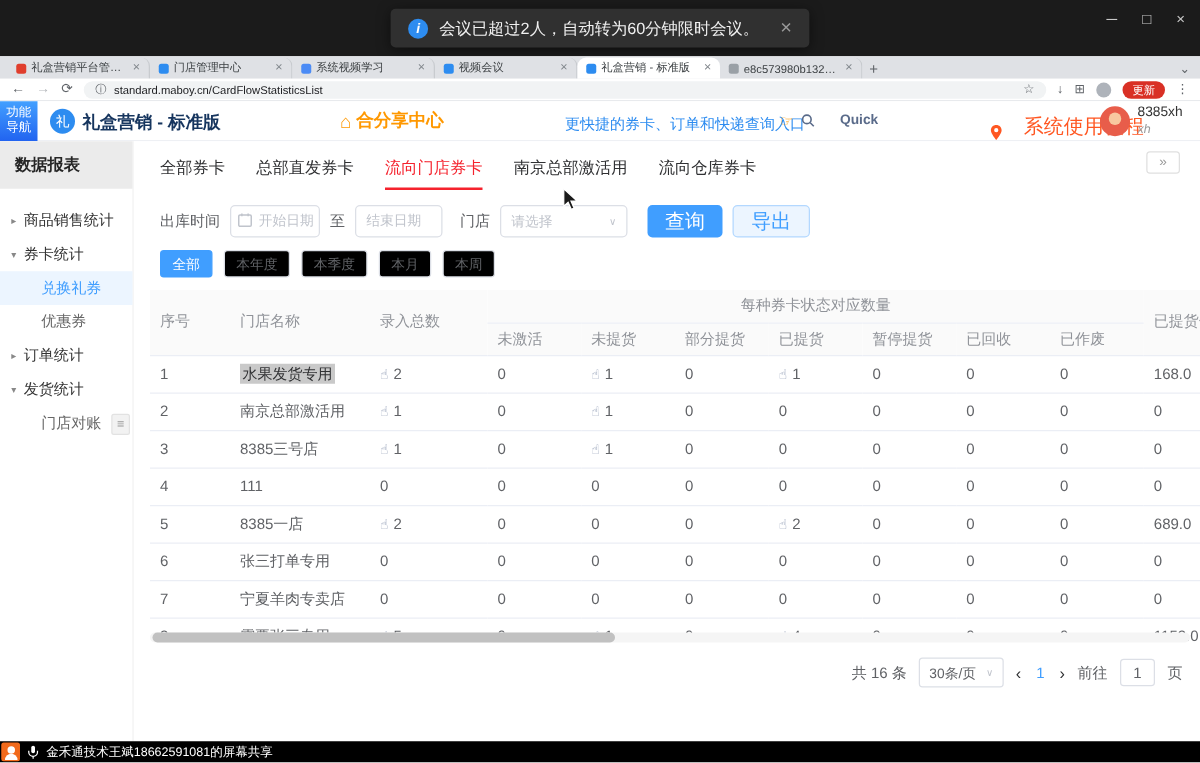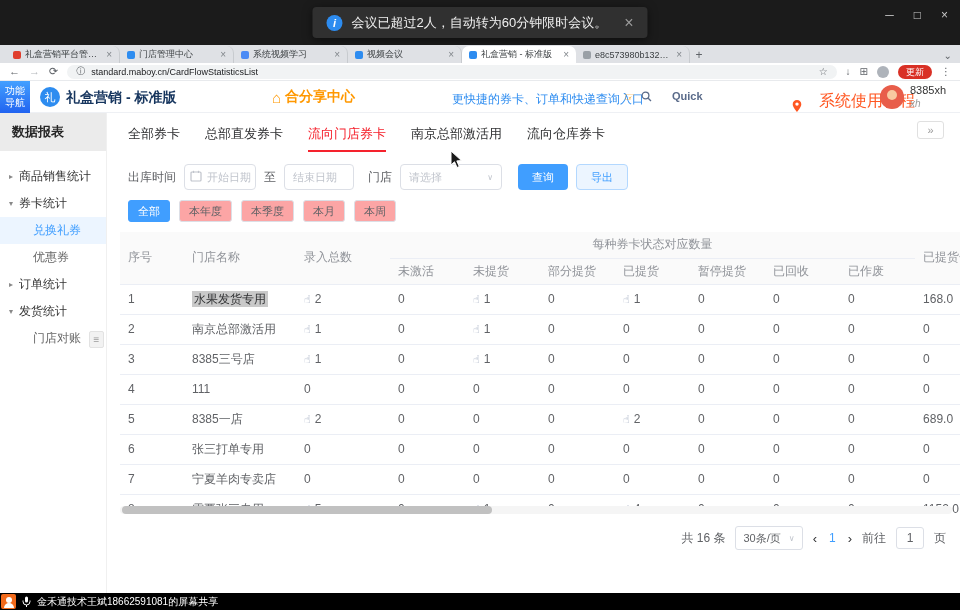--- a/index.html
+++ b/index.html
@@ -85,26 +85,26 @@
   .filters { position:absolute; left:21px; top:50px; height:28px; display:flex; align-items:center; gap:8px; font-size:12px; color:#606266; }
   .flabel { white-space:nowrap; }
   .date-wrap { position:relative; }
   .date-input { width:72px; height:26px; border:1px solid #dcdfe6; border-radius:4px; padding:0 4px 0 22px; font-size:11px;
                 color:#606266; outline:none; font-family:inherit; }
   .date-input::placeholder { color:#c0c4cc; }
   .cal-ico { position:absolute; left:6px; top:6px; }
   .select { width:102px; height:26px; border:1px solid #dcdfe6; border-radius:4px; display:flex; align-items:center;
             justify-content:space-between; padding:0 8px; font-size:11px; color:#c0c4cc; cursor:pointer; }
   .sel-caret { font-size:8px; color:#c0c4cc; }
-  .btn { height:26px; border-radius:4px; font-size:11px; padding:0 14px; border:none; cursor:pointer; font-family:inherit; }
+  .btn { height:26px; border-radius:4px; font-size:16px; padding:0 14px; border:none; cursor:pointer; font-family:inherit; }
   .btn-primary { background:#409eff; color:#fff; }
   .btn-export { background:#ecf5ff; color:#409eff; border:1px solid #b3d8ff; }
 
   .chips { position:absolute; left:21px; top:87px; display:flex; gap:9px; }
-  .chip { height:22px; padding:0 9px; border:1px solid #dcdfe6; border-radius:3px; background:#fca5a5; font-size:11px;
+  .chip { height:22px; padding:0 9px; border:1px solid #dcdfe6; border-radius:3px; background:#000000; font-size:11px;
           color:#606266; display:flex; align-items:center; cursor:pointer; white-space:nowrap; }
   .chip.active { background:#409eff; border-color:#409eff; color:#fff; }
 
   .table-wrap { position:absolute; left:13px; top:119px; width:840px; height:281px; overflow:hidden; }
   table { border-collapse:collapse; table-layout:fixed; width:885px; }
   th, td { border-bottom:1px solid #ebeef5; text-align:left; padding:0 8px; font-weight:normal; overflow:hidden; white-space:nowrap; }
   thead th { background:#fafafa; color:#909399; font-size:12px; height:26px; }
   thead th.group-th { text-align:center; }
   tbody td { color:#606266; font-size:12px; height:30px; }
   .hand { color:#8f9bb3; font-size:11px; margin-right:4px; }

